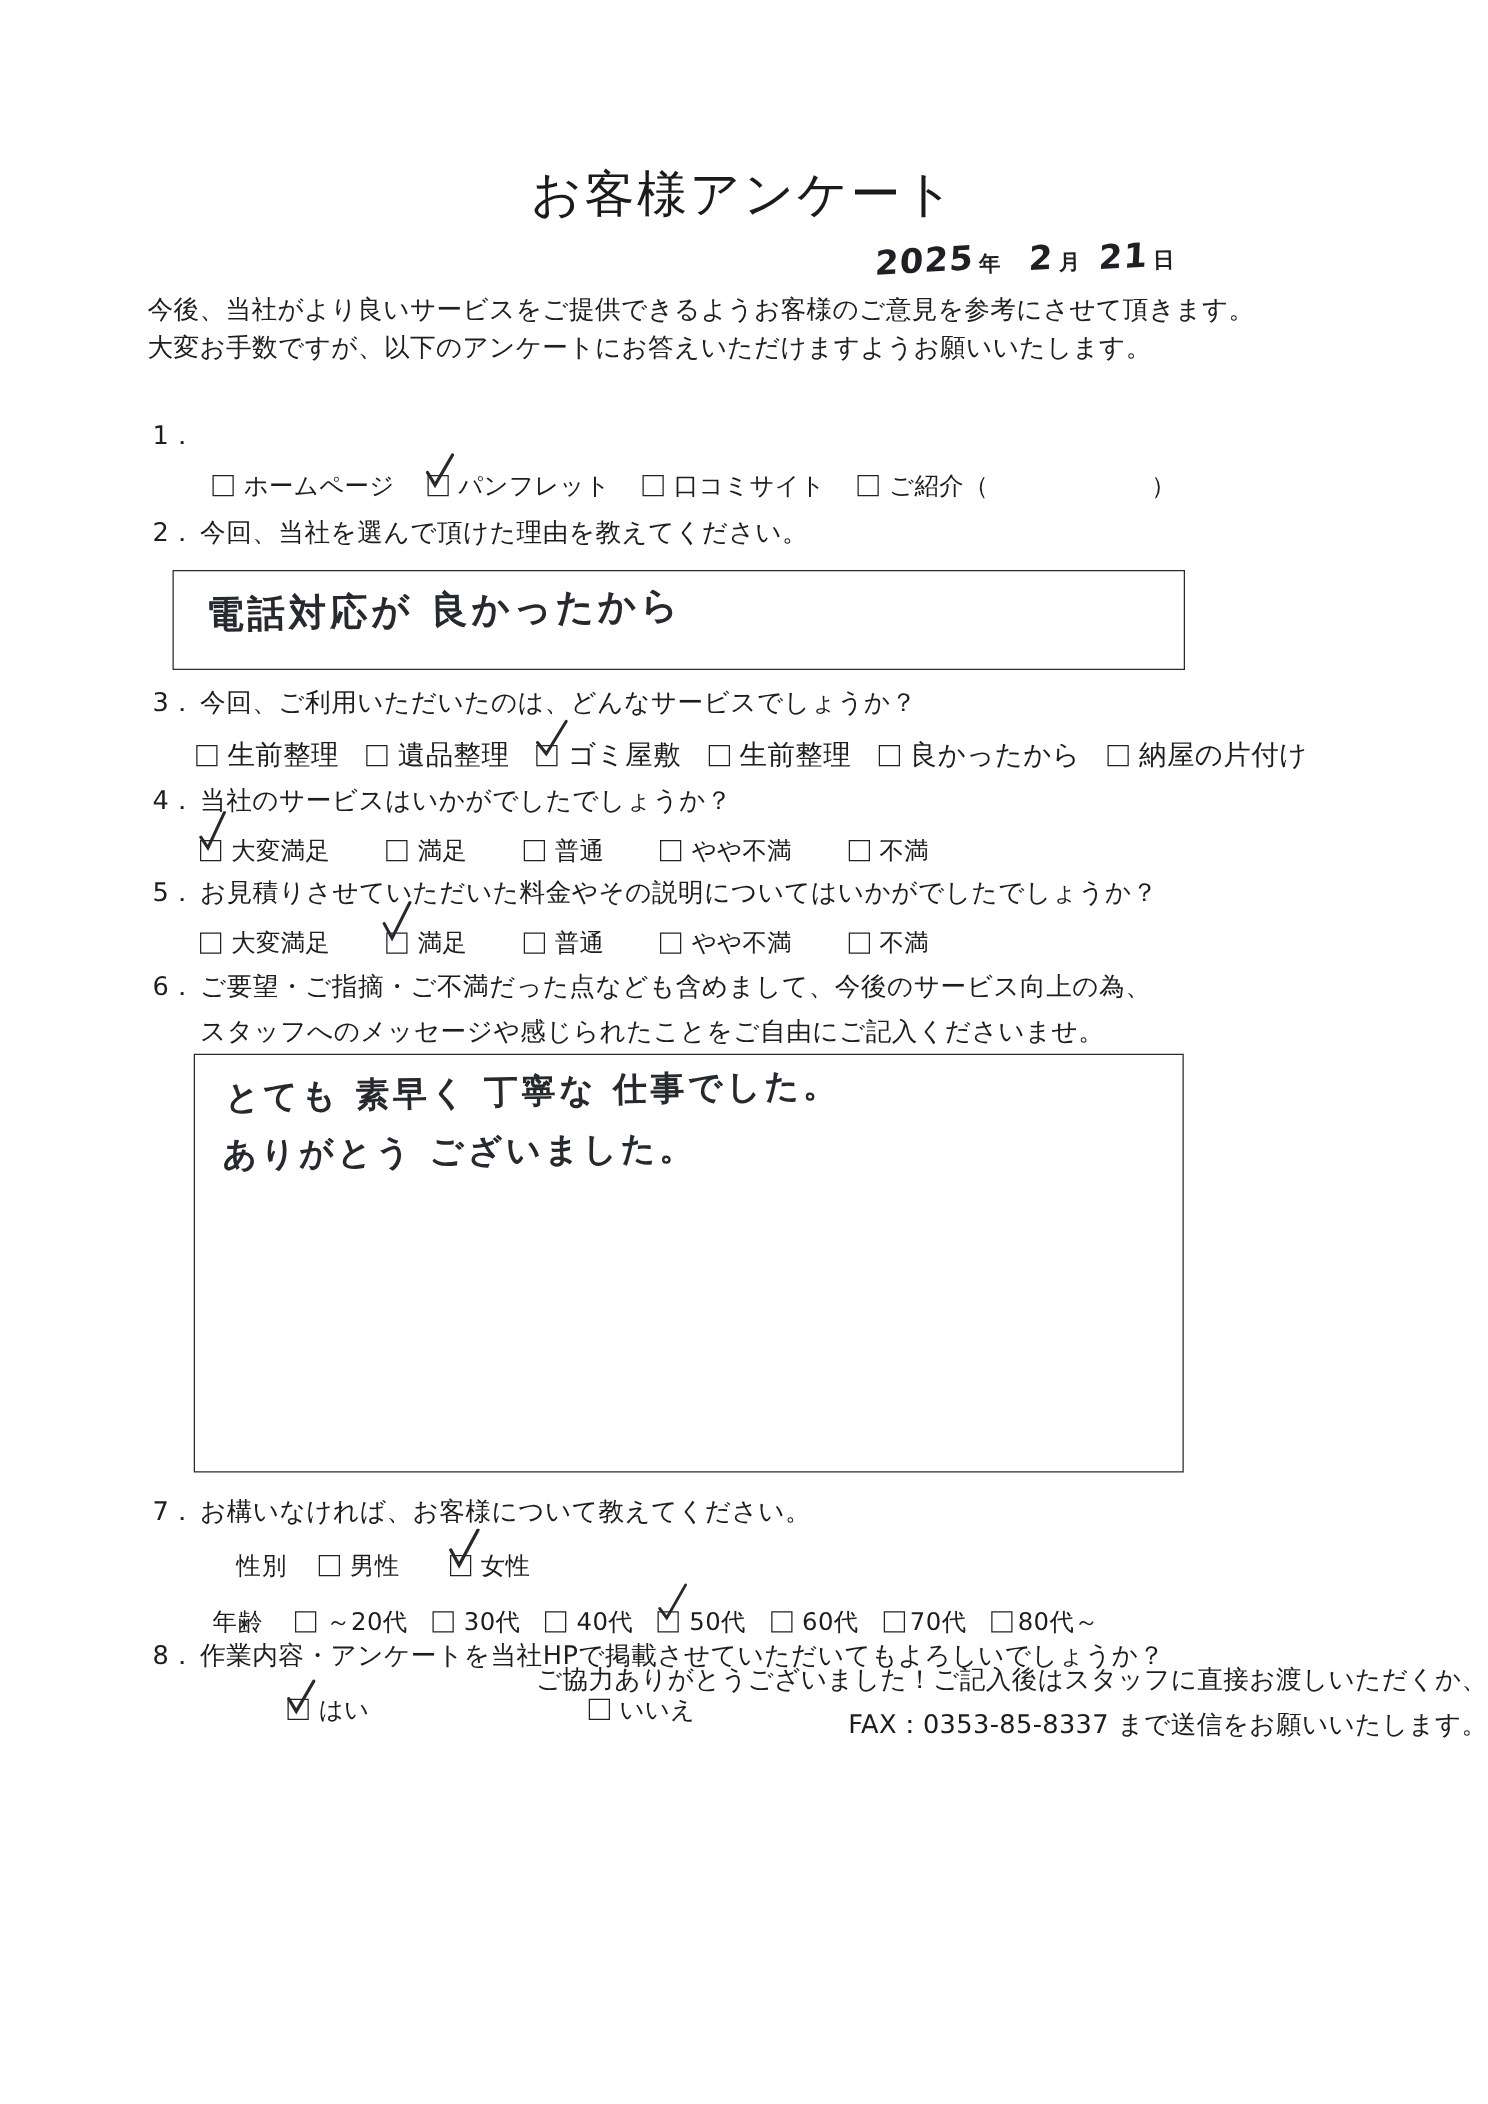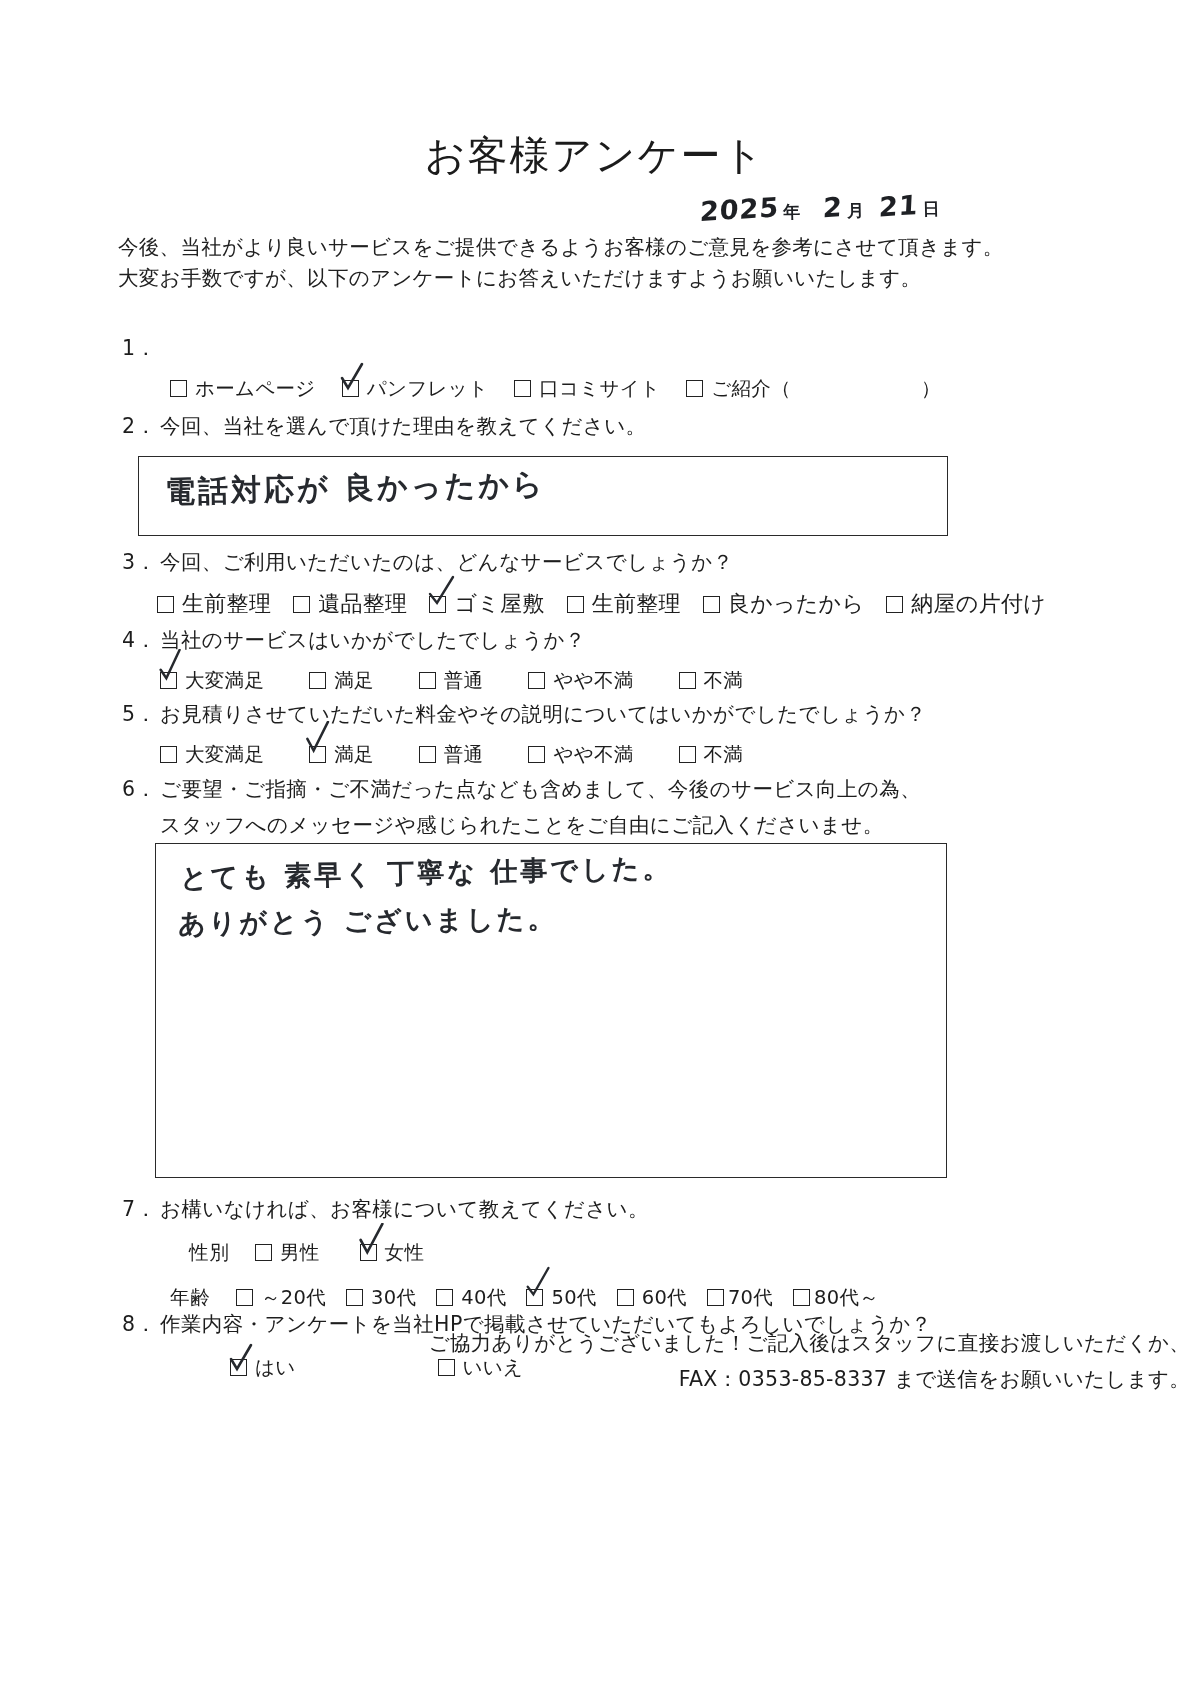--- a/index.html
+++ b/index.html
@@ -419,21 +419,21 @@
           <span class="lbl">80代～</span>
         </span>
       </div>
     </div>
 
     <div class="q" style="left:122px; top:1310px;">
       <div class="q-head">
         <span class="q-num">8．</span>
         <span class="q-text">作業内容・アンケートを当社HPで掲載させていただいてもよろしいでしょうか？</span>
       </div>
-      <div class="opts" style="margin-top:16px; margin-left:108px;">
+      <div class="opts" style="margin-top:16px; margin-left:108px;gap:33px;">
         <span class="opt" style="margin-right:142px">
           <span class="box">
             <svg class="tick" style="left:-4px; top:-18px;" viewBox="0 0 30 32">
               <path d="M4 16 L10 26 L24 2" fill="none" stroke="#26292e" stroke-width="2.6" stroke-linecap="round"></path>
             </svg>
           </span>
           <span class="lbl">はい</span>
         </span>
         <span class="opt" style="margin-right:0">
           <span class="box"></span>

